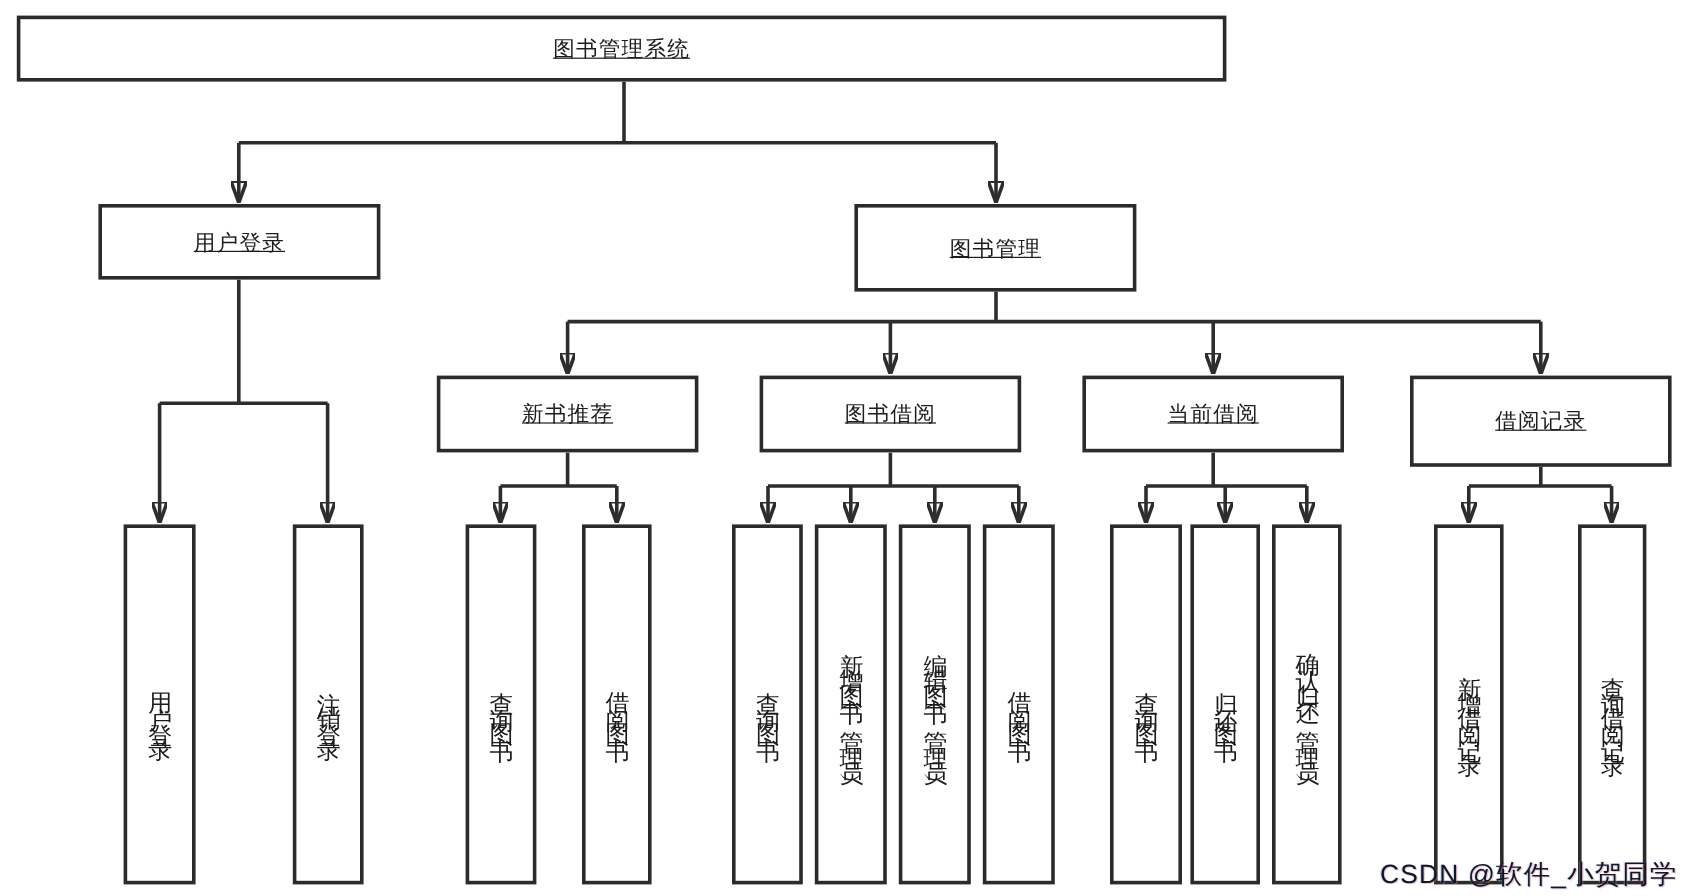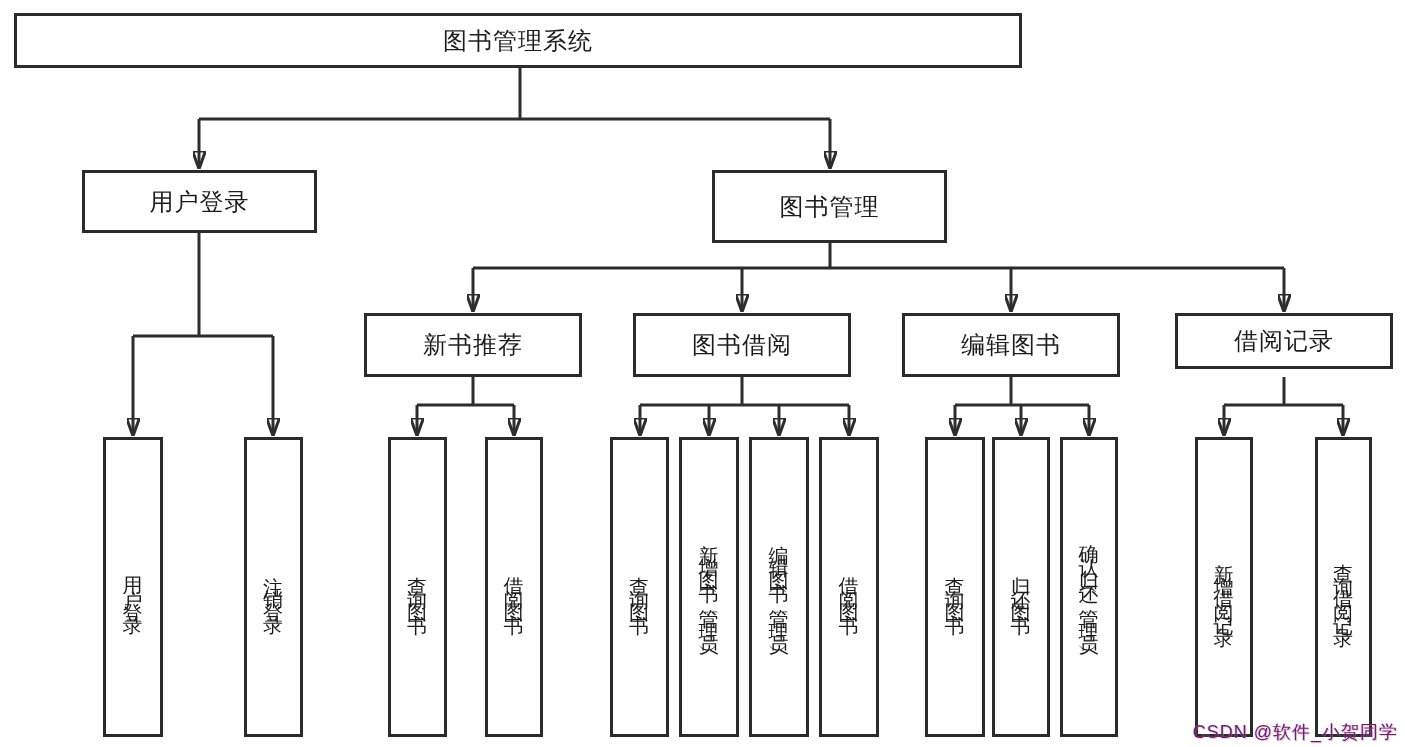--- a/index.html
+++ b/index.html
@@ -12,62 +12,62 @@
   .node {
     position: absolute;
     box-sizing: border-box;
     background: #ffffff;
     border: 3px solid #2b2b2b;
     display: flex;
     align-items: center;
     justify-content: center;
     color: #1c1c1c;
   }
-  .hnode { font-size: 24px; letter-spacing: 1px; }
+  .hnode { font-size: 18px; letter-spacing: 1px; text-decoration: underline; }
   .vnode span {
     writing-mode: vertical-rl;
     text-orientation: mixed;
     font-size: 20px;
     letter-spacing: 13px;
     color: #1c1c1c;
     line-height: 1;
   }
 
   
   .n-root  { left: 14px;  top: 13px;  width: 1008px; height: 55px; }
   
   .n-user-login { left: 82px;  top: 170px; width: 235px; height: 63px; }
   .n-book-mgmt  { left: 712px; top: 170px; width: 235px; height: 73px; }
   
   .n-l3-rec     { left: 364px;  top: 313px; width: 218px; height: 64px; text-align: right; }
   .n-l3-borrow  { left: 633px;  top: 313px; width: 218px; height: 64px; align-items: center; }
   .n-l3-current { left: 902px;  top: 313px; width: 218px; height: 64px; }
-  .n-l3-records { left: 1175px; top: 313px; width: 218px; height: 56px; }
+  .n-l3-records { left: 1175px; top: 313px; width: 218px; height: 76px; }
   
   .leaf { top: 437px; height: 300px; }
   .n-a1 { left: 103px;  width: 60px; }
   .n-a2 { left: 244px;  width: 59px; }
   .n-b1 { left: 388px;  width: 59px; }
   .n-b2 { left: 485px;  width: 58px; }
   .n-c1 { left: 610px;  width: 59px; }
   .n-c2 { left: 679px;  width: 60px; }
   .n-c3 { left: 749px;  width: 60px; }
   .n-c4 { left: 819px;  width: 60px; }
   .n-d1 { left: 925px;  width: 60px; }
   .n-d2 { left: 992px;  width: 58px; }
   .n-d3 { left: 1060px; width: 58px; }
   .n-e1 { left: 1195px; width: 58px; }
   .n-e2 { left: 1315px; width: 57px; }
 
   .watermark {
     position: absolute;
     right: 7px;
     bottom: 3px;
-    font-size: 18px;
-    color: #701a75;
+    font-size: 22px;
+    color: #0f172a;
     letter-spacing: 1px;
     text-shadow: 1px 1px 0 rgba(225, 120, 120, 0.40), -1px 0 0 rgba(130, 155, 225, 0.35);
     white-space: nowrap;
   }
 </style>
 </head>
 <body>
 
 <div class="stage">
 
@@ -137,21 +137,21 @@
     <span>图书管理</span>
   </div>
 
   <div class="node hnode n-l3-rec">
     <span>新书推荐</span>
   </div>
   <div class="node hnode n-l3-borrow">
     <span>图书借阅</span>
   </div>
   <div class="node hnode n-l3-current">
-    <span>编辑图书</span>
+    <span>当前借阅</span>
   </div>
   <div class="node hnode n-l3-records">
     <span>借阅记录</span>
   </div>
 
   <div class="node vnode leaf n-a1">
     <span>用户登录</span>
   </div>
   <div class="node vnode leaf n-a2">
     <span>注销登录</span>

